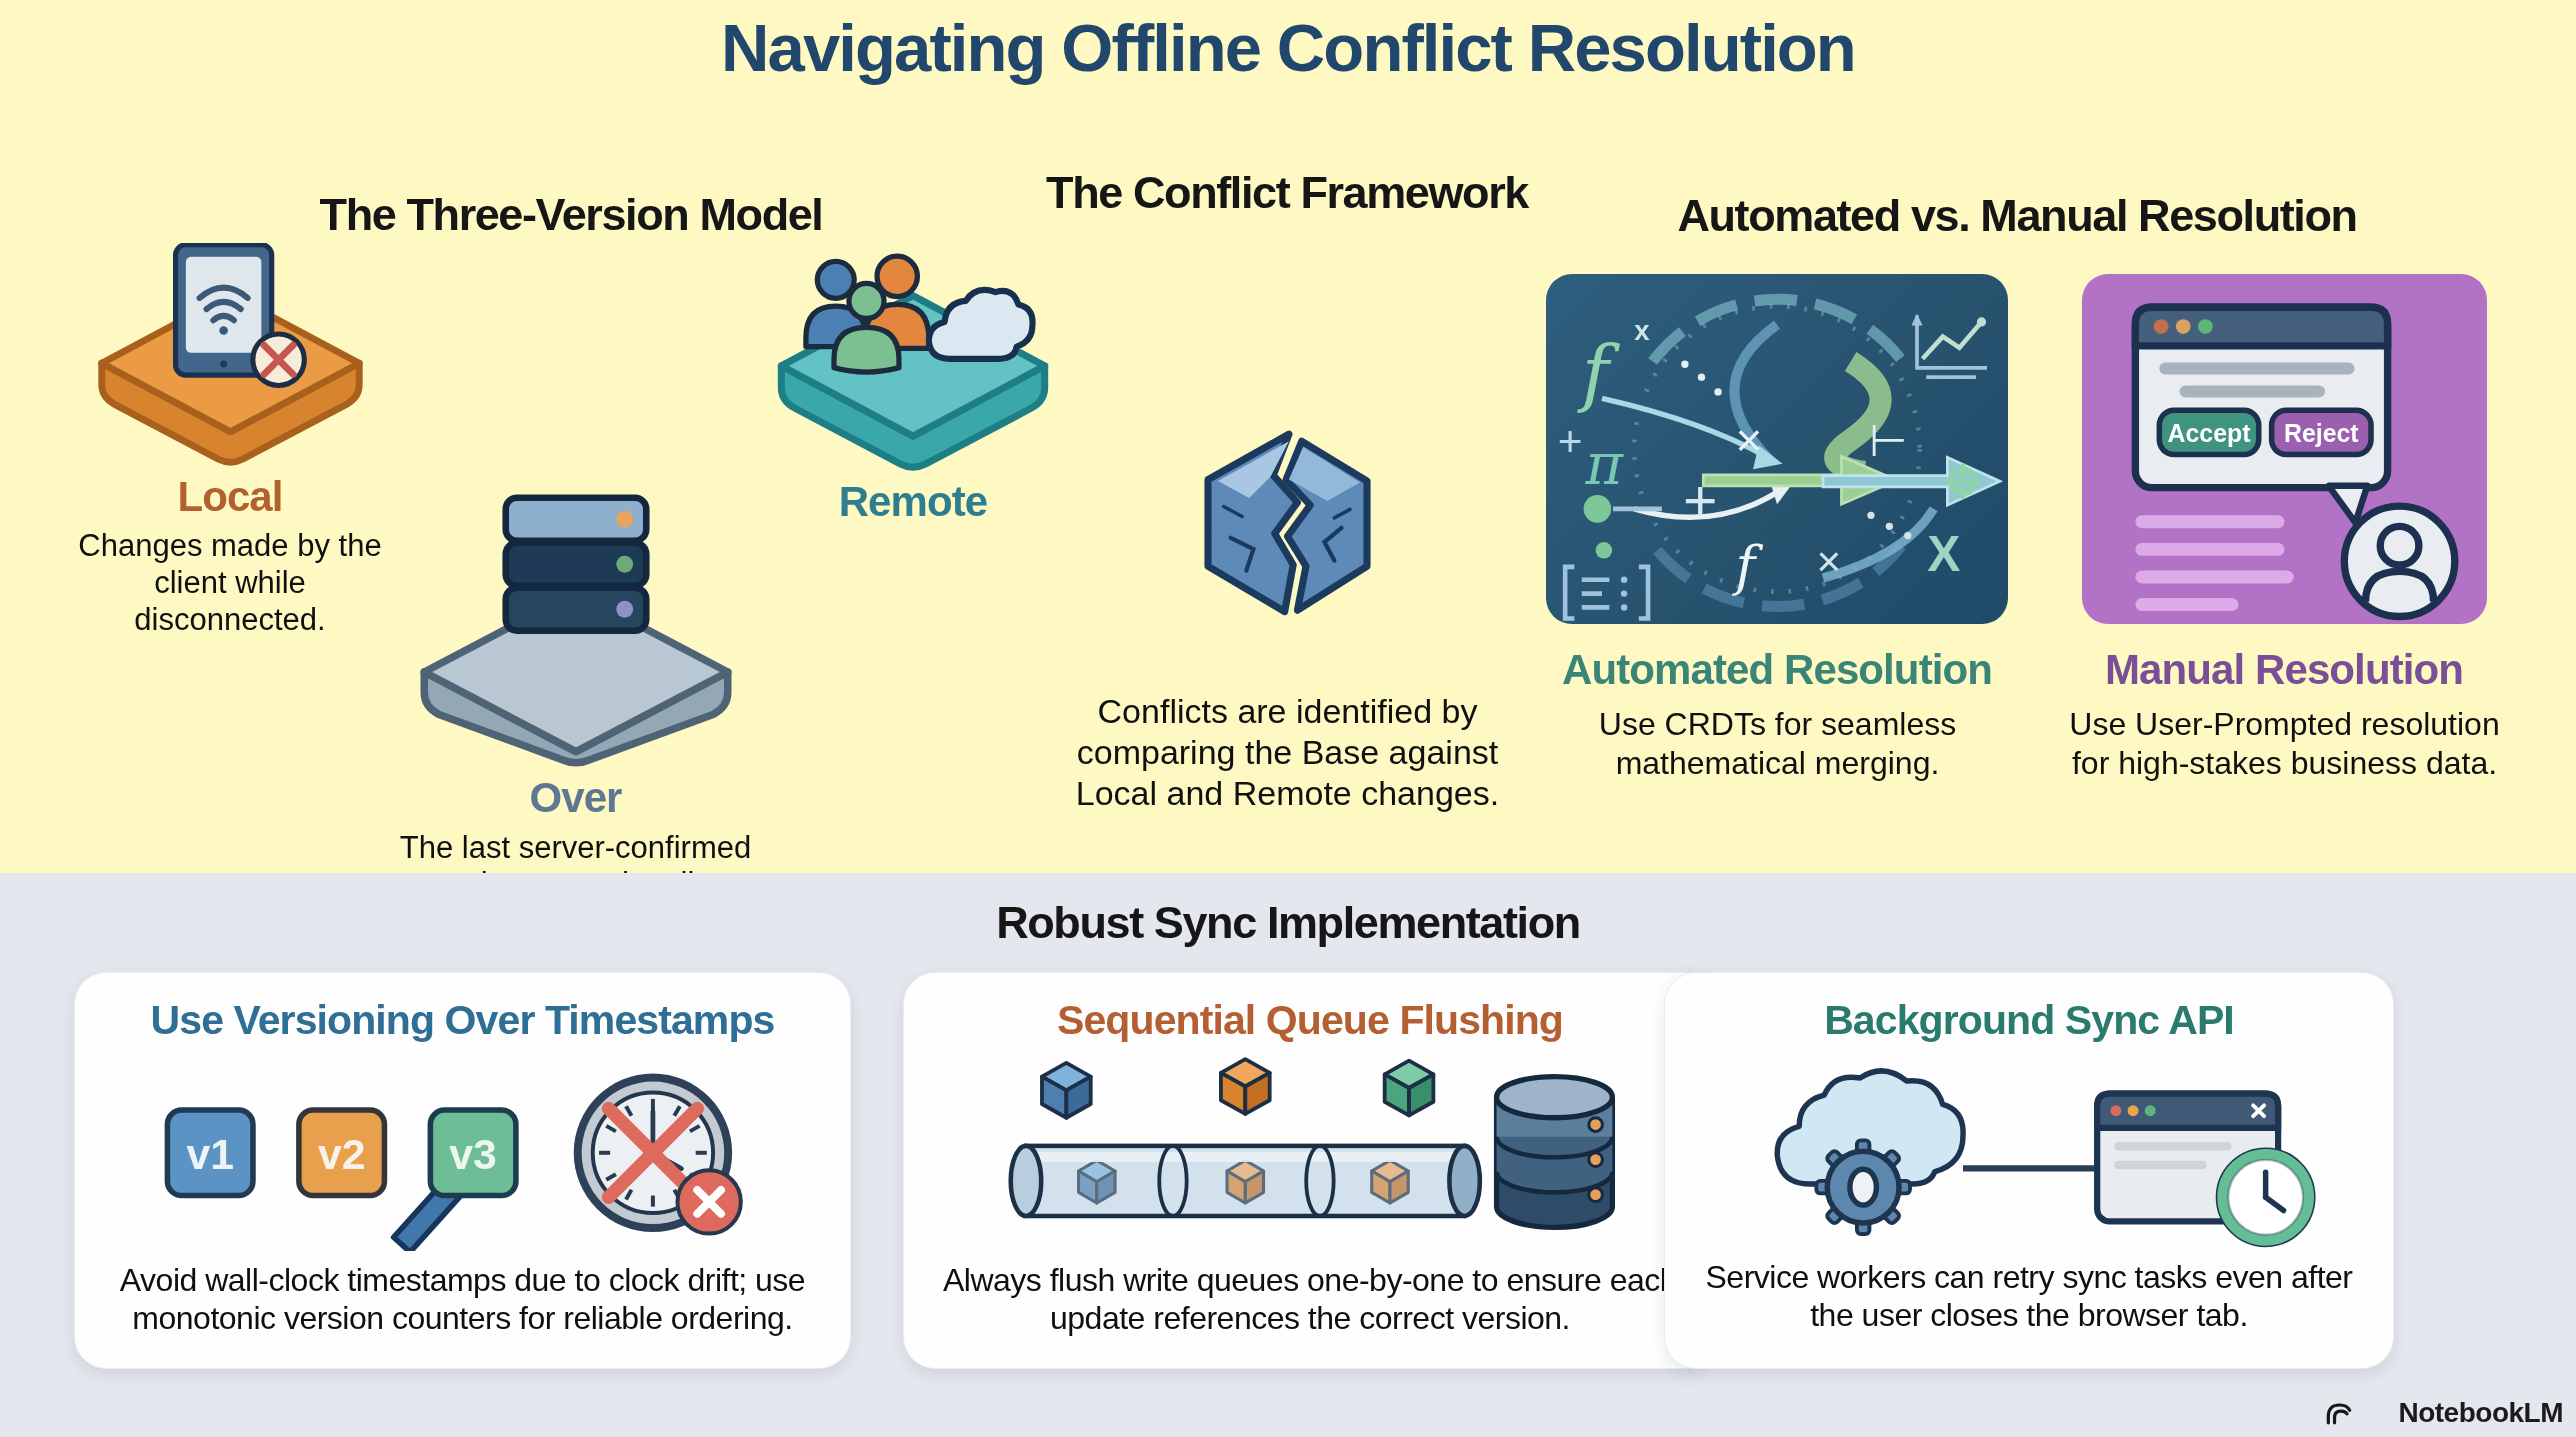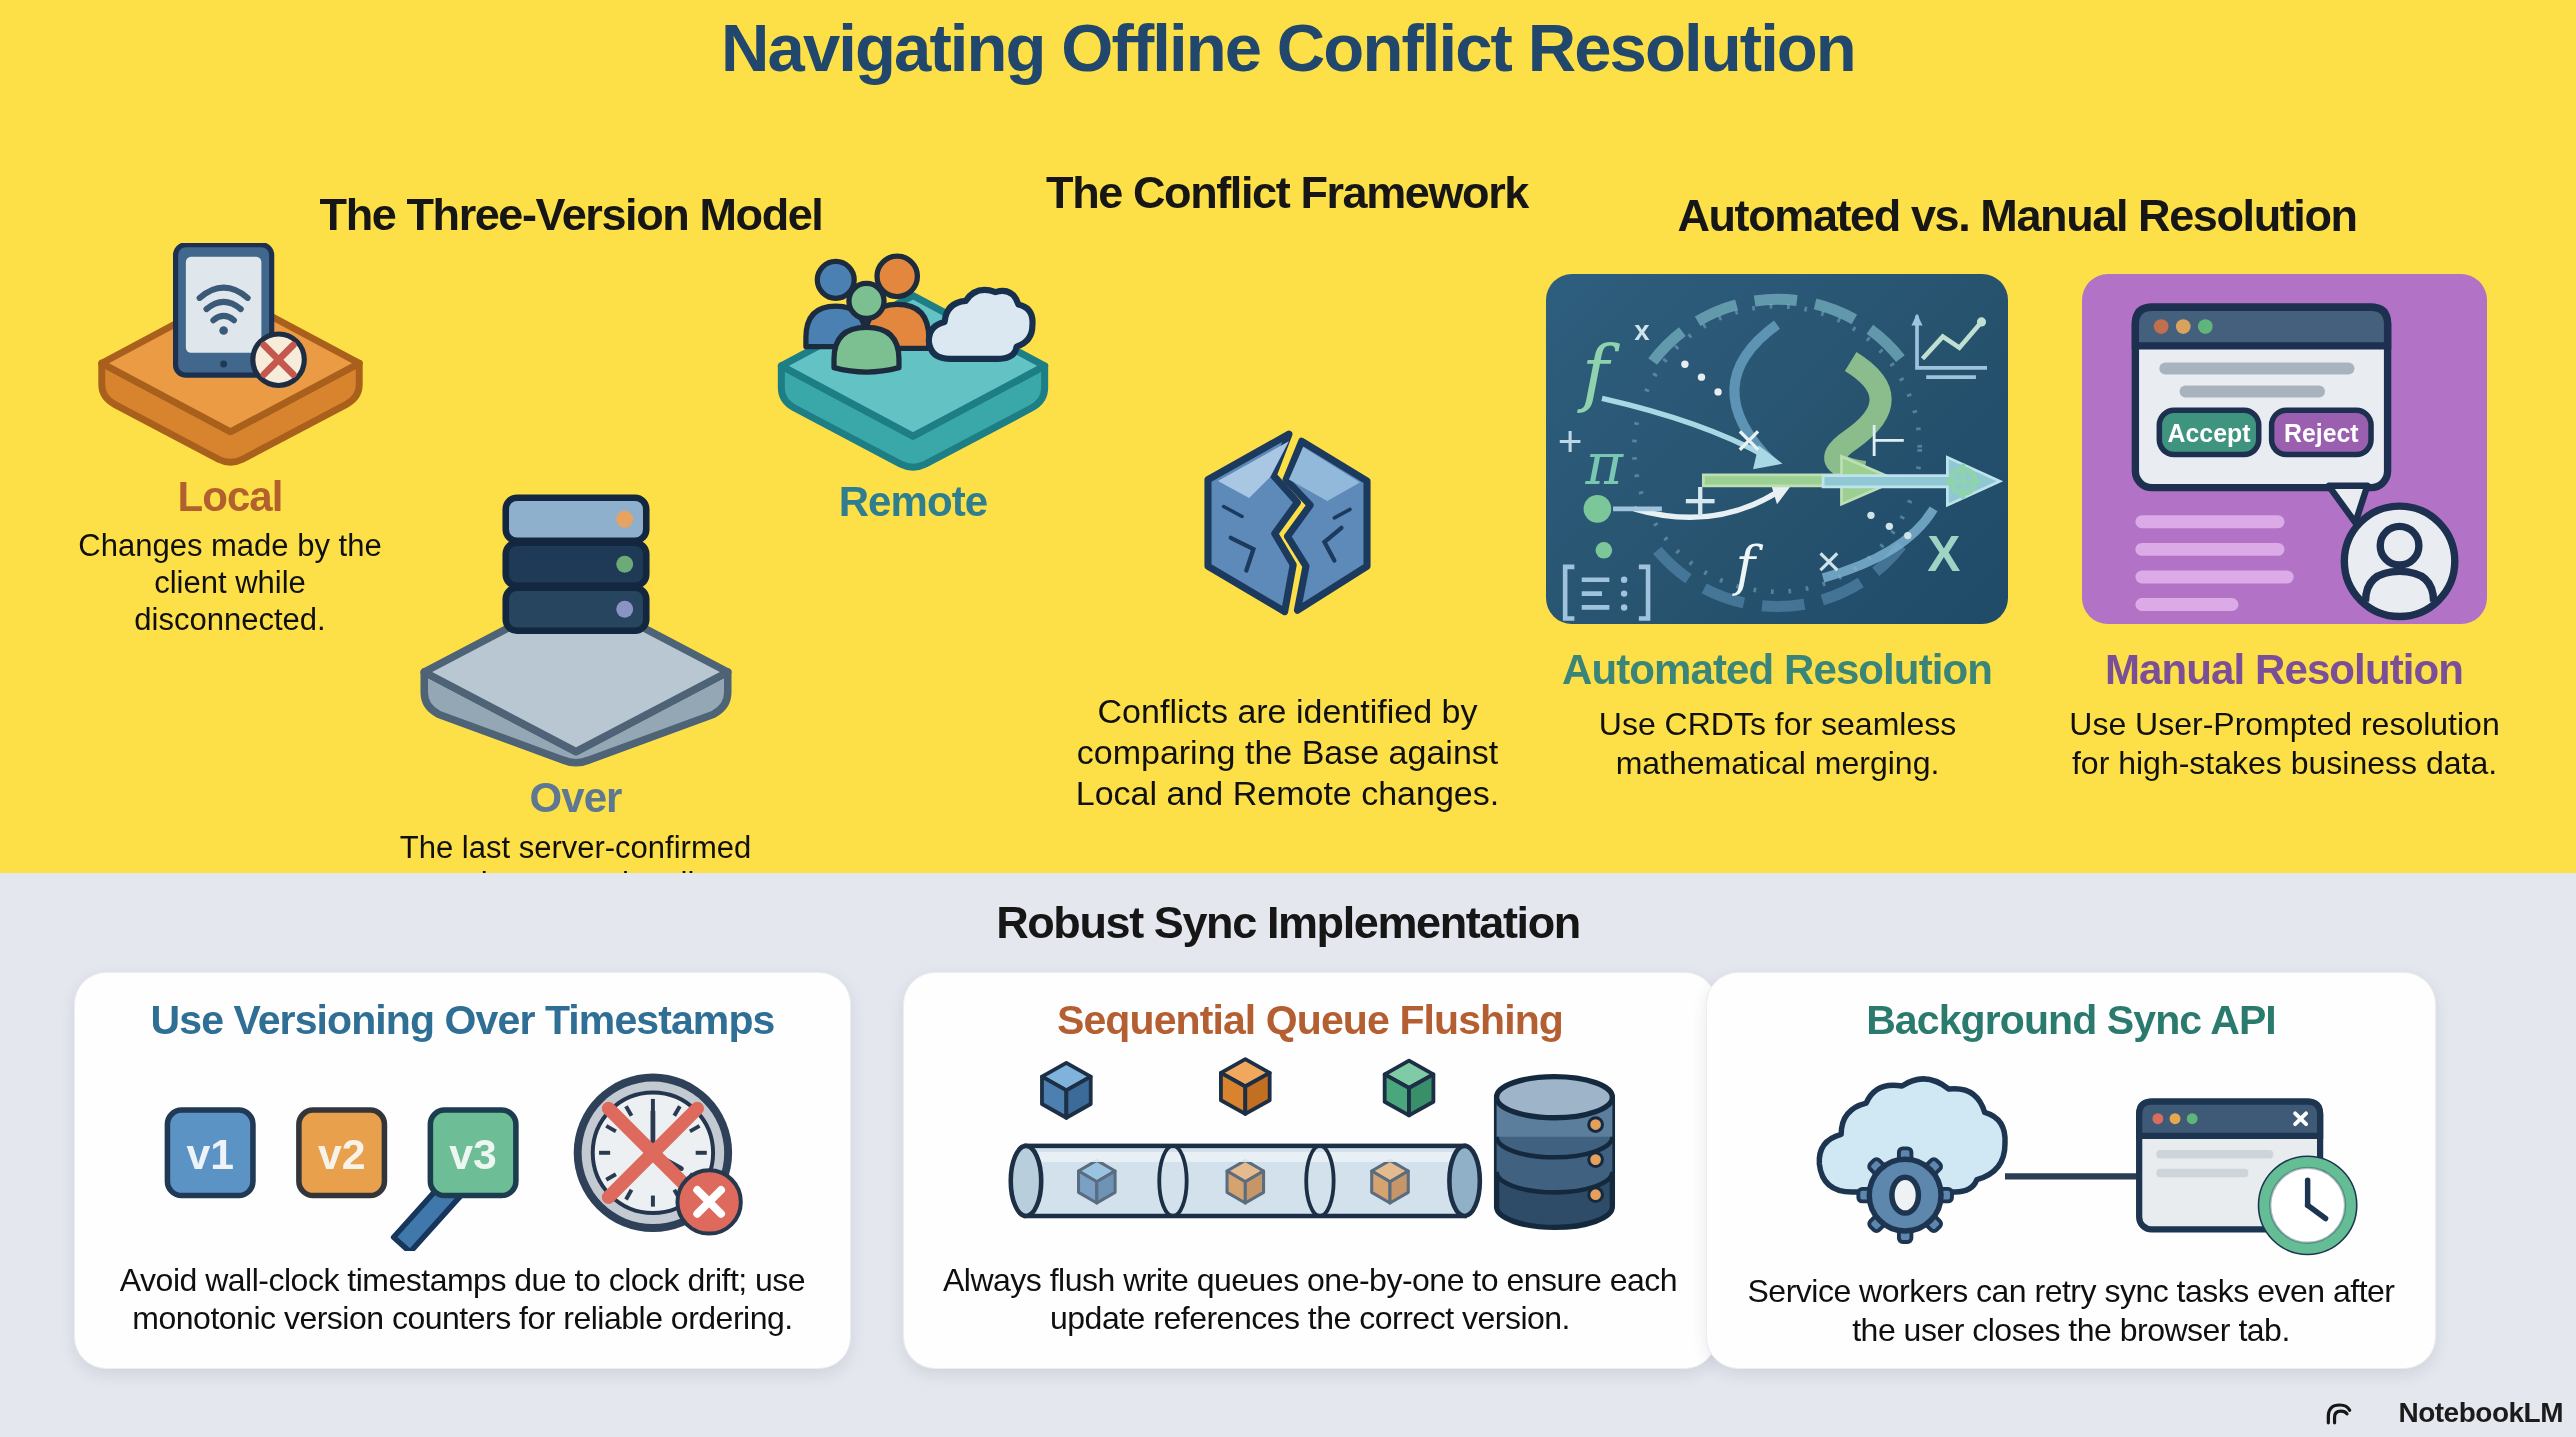--- a/index.html
+++ b/index.html
@@ -1,16 +1,16 @@
 <!DOCTYPE html>
 <html style="font-size:15px"><head>
 <meta charset="utf-8">
 <style>
   html,body{margin:0;padding:0;background:#ffffff;}
-  .page{position:relative;width:2576px;height:1438px;background:#fde047;
+  .page{position:relative;width:2576px;height:1438px;background:#fef9c3;
         font-family:"Liberation Sans",sans-serif;overflow:hidden;color:#121212;}
   .band{position:absolute;left:0;right:0;top:873px;bottom:0;background:#e4e7ee;}
   .abs{position:absolute;}
   .ctr{text-align:center;}
   .main-title{top:9.4px;left:0;width:100%;font-size:67px;font-weight:bold;color:#21476c;
               letter-spacing:-1.9px;}
   .sec-header{font-size:45px;font-weight:bold;color:#161616;letter-spacing:-1.4px;}
   .item-label{font-size:42px;font-weight:bold;letter-spacing:-0.9px;margin-top:3.7px;}
   .item-desc{font-size:31px;line-height:1.18;color:#101010;margin-top:7.5px;}
   .big-desc{font-size:34px;line-height:1.2;color:#101010;}
@@ -288,21 +288,21 @@
         <path d="M660 156 A76 27 0 0 0 812 156" stroke="#15293e" stroke-width="6" fill="none"></path>
         <ellipse cx="736" cy="58" rx="76" ry="27" fill="#9db4c9" stroke="#15293e" stroke-width="7"></ellipse>
         <circle cx="790" cy="94" r="9" fill="#e5a05c" stroke="#15293e" stroke-width="4"></circle>
         <circle cx="790" cy="140" r="9" fill="#e5a05c" stroke="#15293e" stroke-width="4"></circle>
         <circle cx="790" cy="186" r="9" fill="#e5a05c" stroke="#15293e" stroke-width="4"></circle>
       </g>
     </svg>
     <div class="sync-desc" style="width:768px;">Always flush write queues one-by-one to ensure each update references the correct version.</div>
   </div>
 
-  <div class="sync-card" style="left:1706px;width:730px;justify-content:space-between;">
+  <div class="sync-card" style="left:1664px;width:730px;">
     <div class="sync-title t-bg">Background Sync API</div>
     <svg class="sync-illu" viewBox="0 0 770 250" height="195">
       <line x1="300" y1="148" x2="490" y2="148" stroke="#2a3e55" stroke-width="8"></line>
       <path d="M104 168 Q66 168 62 132 Q60 102 90 94 Q90 62 122 54 Q134 26 168 32 Q198 12 228 36 Q264 32 274 66 Q302 74 300 106 Q300 142 264 152 Q258 168 236 168 Z" fill="#cfe8f4" stroke="#1d3550" stroke-width="7" stroke-linejoin="round"></path>
       <g>
         <g fill="#5d87ad" stroke="#1d3550" stroke-width="5">
           <rect x="164" y="112" width="16" height="26" rx="5"></rect>
           <rect x="164" y="112" width="16" height="26" rx="5" transform="rotate(45,172,172)"></rect>
           <rect x="164" y="112" width="16" height="26" rx="5" transform="rotate(90,172,172)"></rect>
           <rect x="164" y="112" width="16" height="26" rx="5" transform="rotate(135,172,172)"></rect>

